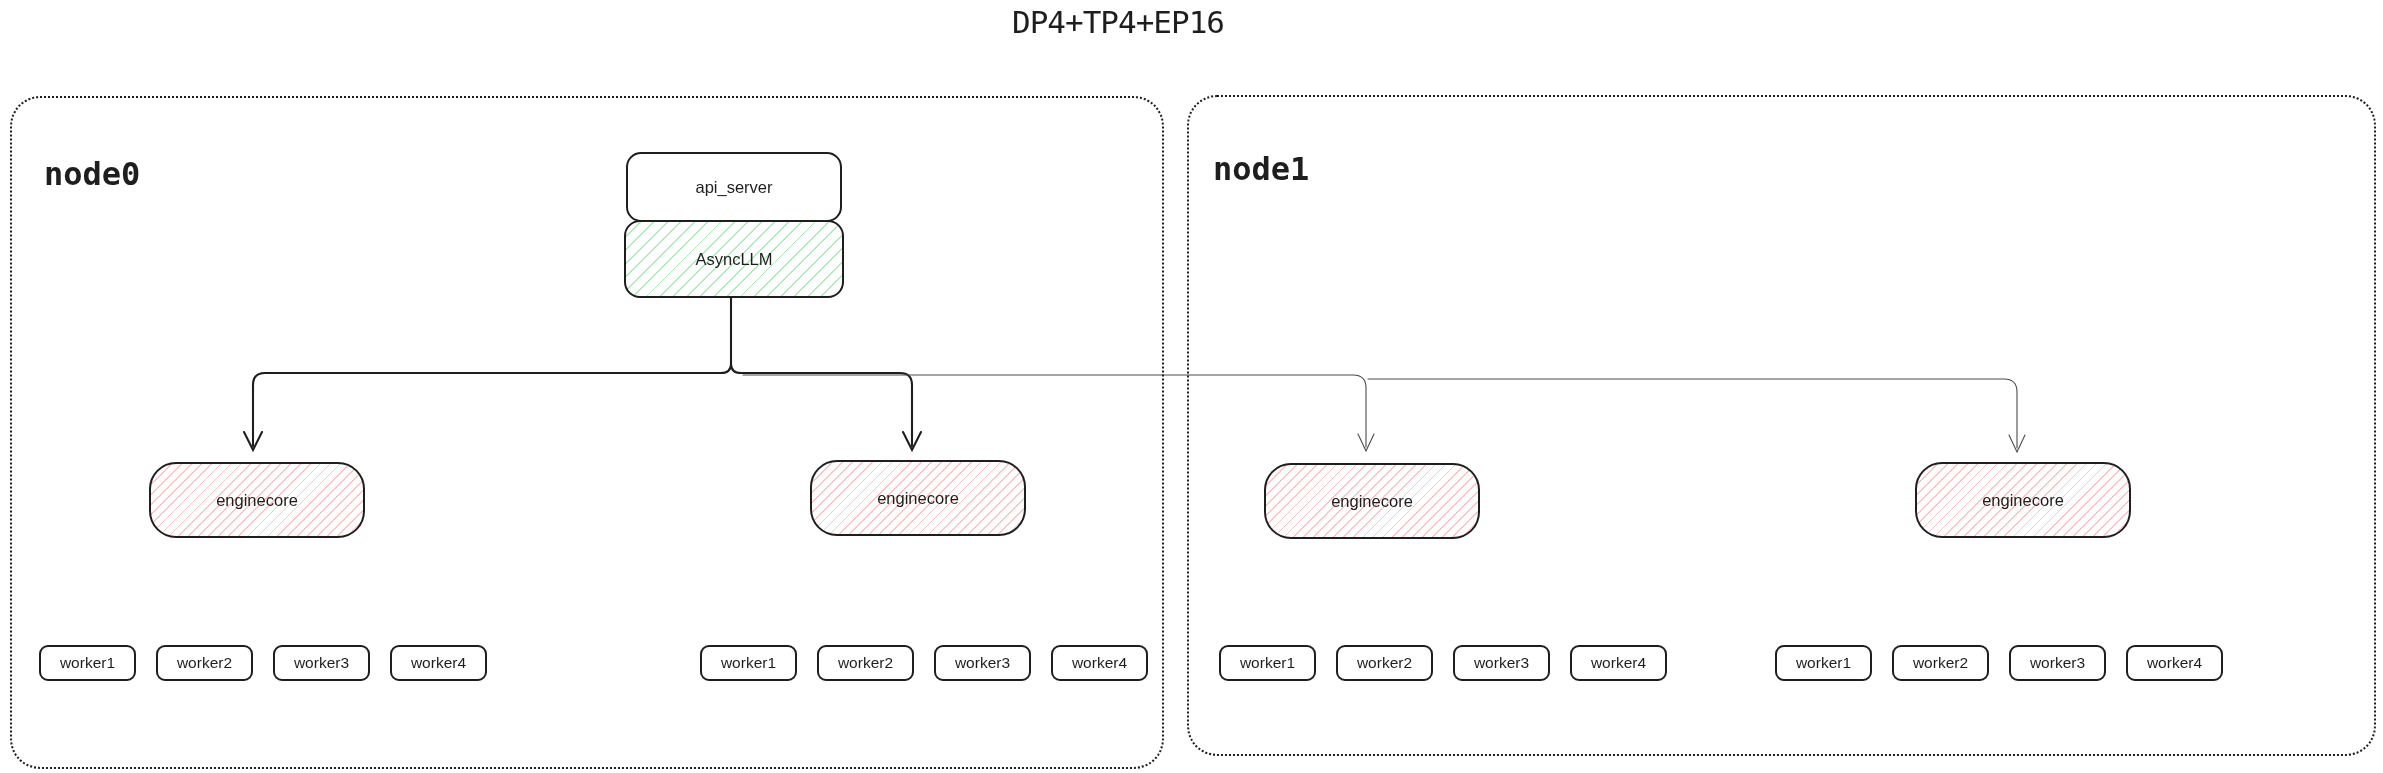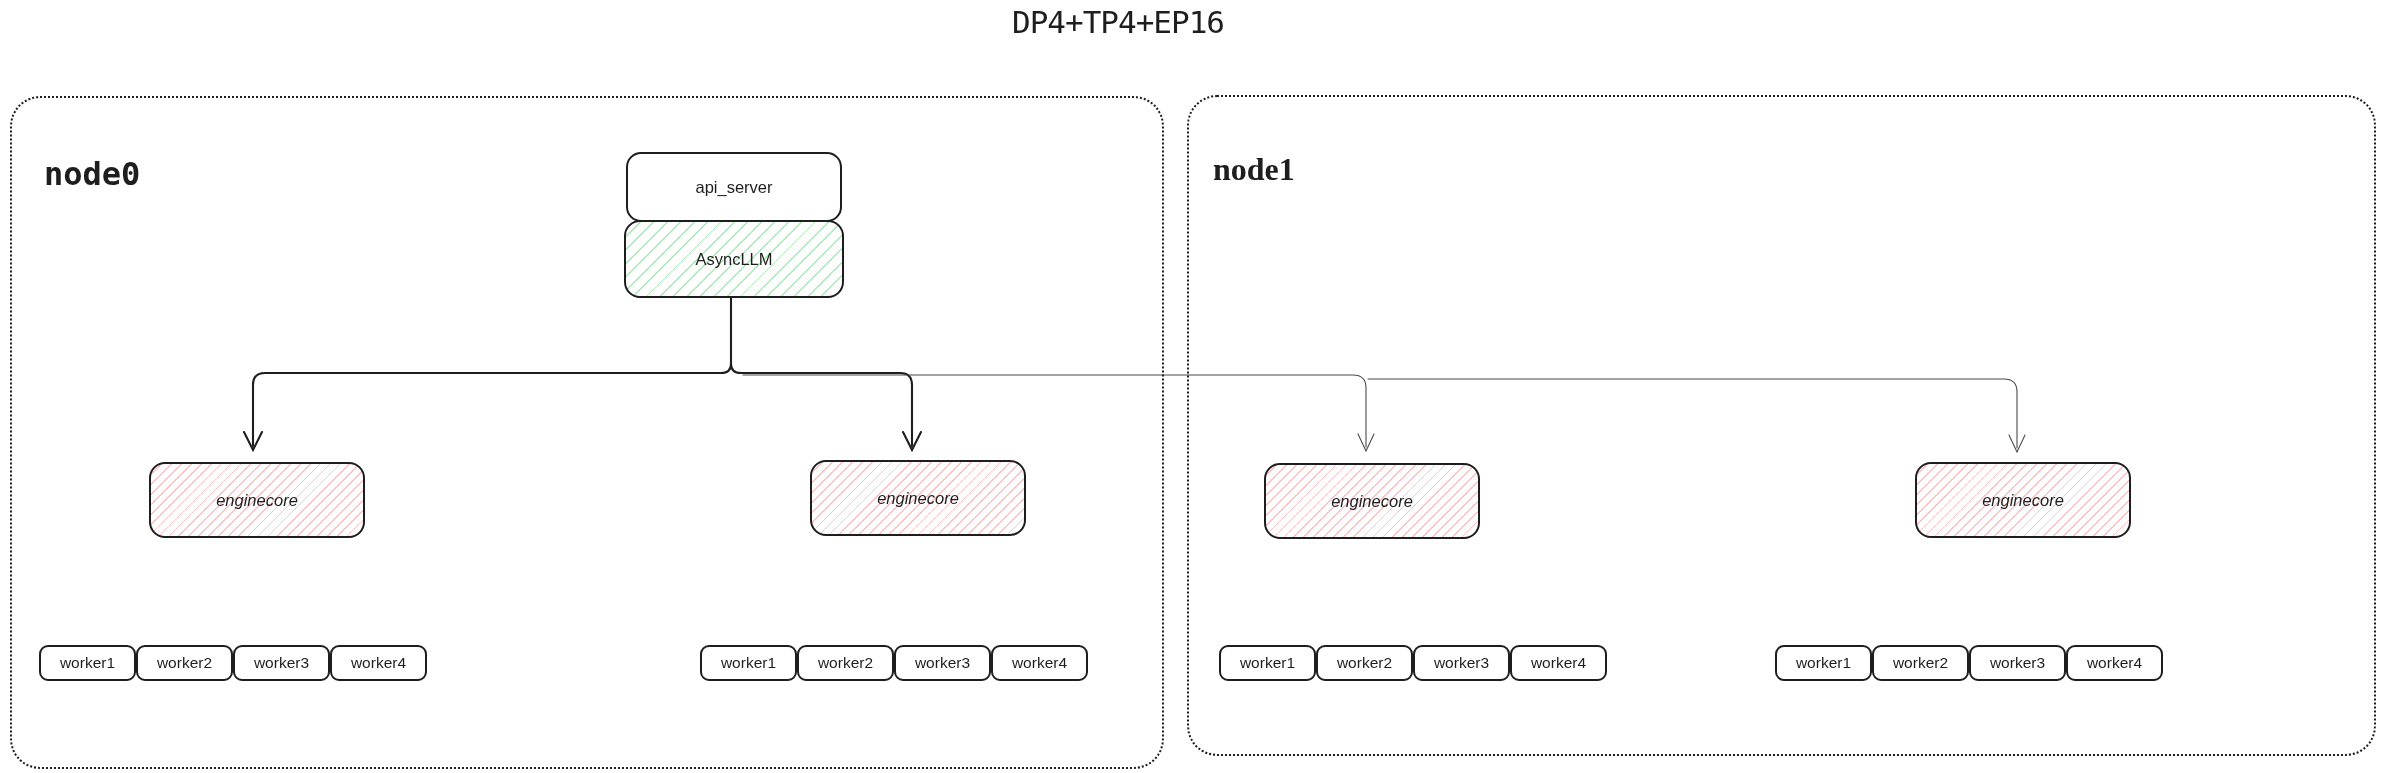--- a/index.html
+++ b/index.html
@@ -16,43 +16,42 @@
     position:absolute; border:2.5px dotted #1e1e1e; border-radius:30px;
     background:transparent;
   }
   .node0 { left:10px;  top:96px; width:1150px; height:669px; }
   .node1 { left:1187px; top:95px; width:1185px; height:657px; }
   .node-label {
     position:absolute; font-family:"DejaVu Sans Mono", monospace;
     font-size:32px; font-weight:600; line-height:1; white-space:nowrap;margin-top:24px;
   }
   .node0 .node-label { left:32px; top:36px; }
-  .node1 .node-label { left:24px; top:32px;font-family:Liberation Serif, serif; }
+  .node1 .node-label { left:24px; top:32px; }
 
   .rbox {
     position:absolute; border:2px solid #1e1e1e; background:#ffffff;
     display:flex; align-items:center; justify-content:center;
     font-size:16.5px; line-height:1; white-space:nowrap;
   }
   .api  { left:614px; top:54px;  width:212px; height:66px; border-radius:15px; }
   .allm {
     left:612px; top:122px; width:216px; height:74px; border-radius:16px;
     background-image:repeating-linear-gradient(135deg, rgba(105,219,124,.55) 0 1.3px, transparent 1.3px 9.5px);
   }
   .ec {
-    width:212px; height:72px; border-radius:16px;
+    width:212px; height:72px; border-radius:27px;
     background-image:repeating-linear-gradient(135deg, rgba(255,135,135,.5) 0 1.2px, transparent 1.2px 7px);
-    font-style:italic;
   }
   .node0 .ec-a { left:137px; top:364px; }
   .node0 .ec-b { left:798px; top:362px; }
   .node1 .ec-a { left:75px;  top:366px; }
   .node1 .ec-b { left:726px; top:365px; }
 
-  .wgroup { position:absolute; display:flex; }
+  .wgroup { position:absolute; display:flex; gap:20px; }
   .node0 .wg-a { left:27px;  top:547px; }
   .node0 .wg-b { left:688px; top:547px; }
   .node1 .wg-a { left:30px;  top:548px; }
   .node1 .wg-b { left:586px; top:548px; }
   .worker {
     width:97px; height:36px; box-sizing:border-box;
     border:2px solid #1e1e1e; border-radius:9px; background:#ffffff;
     display:flex; align-items:center; justify-content:center;
     font-size:15.5px; line-height:1; white-space:nowrap;
   }

